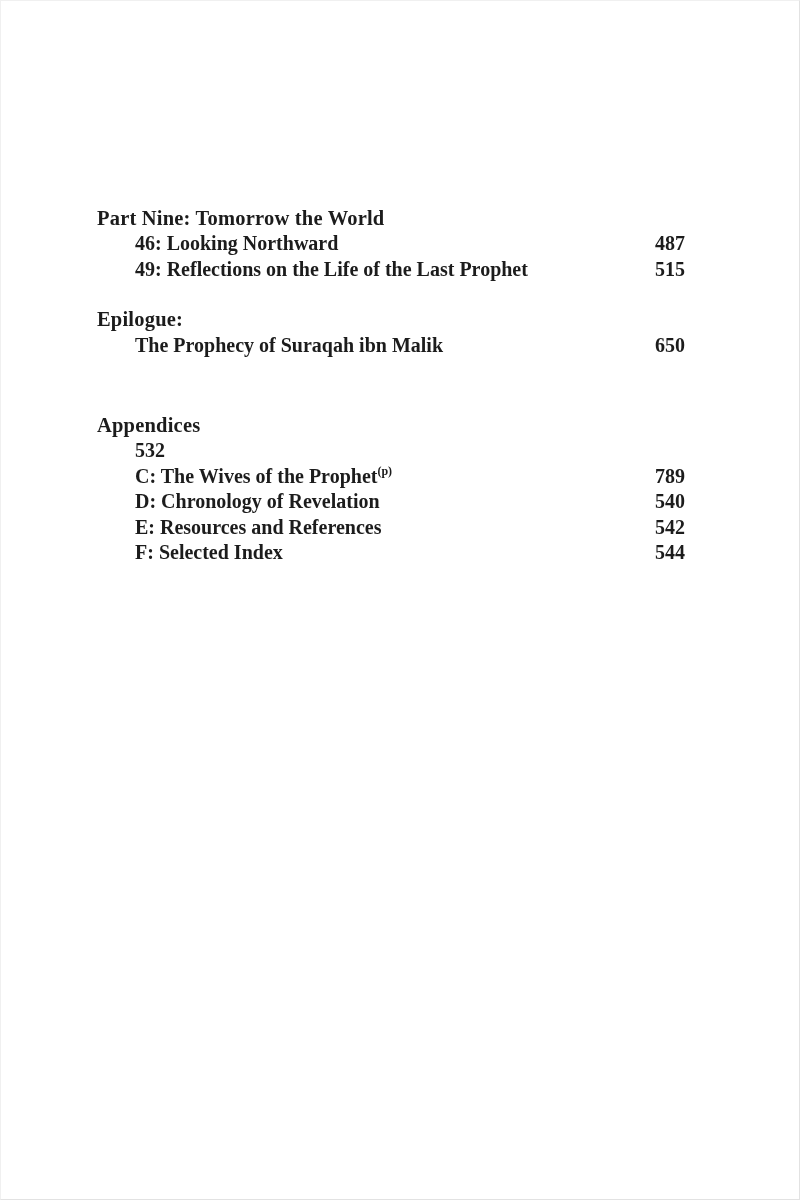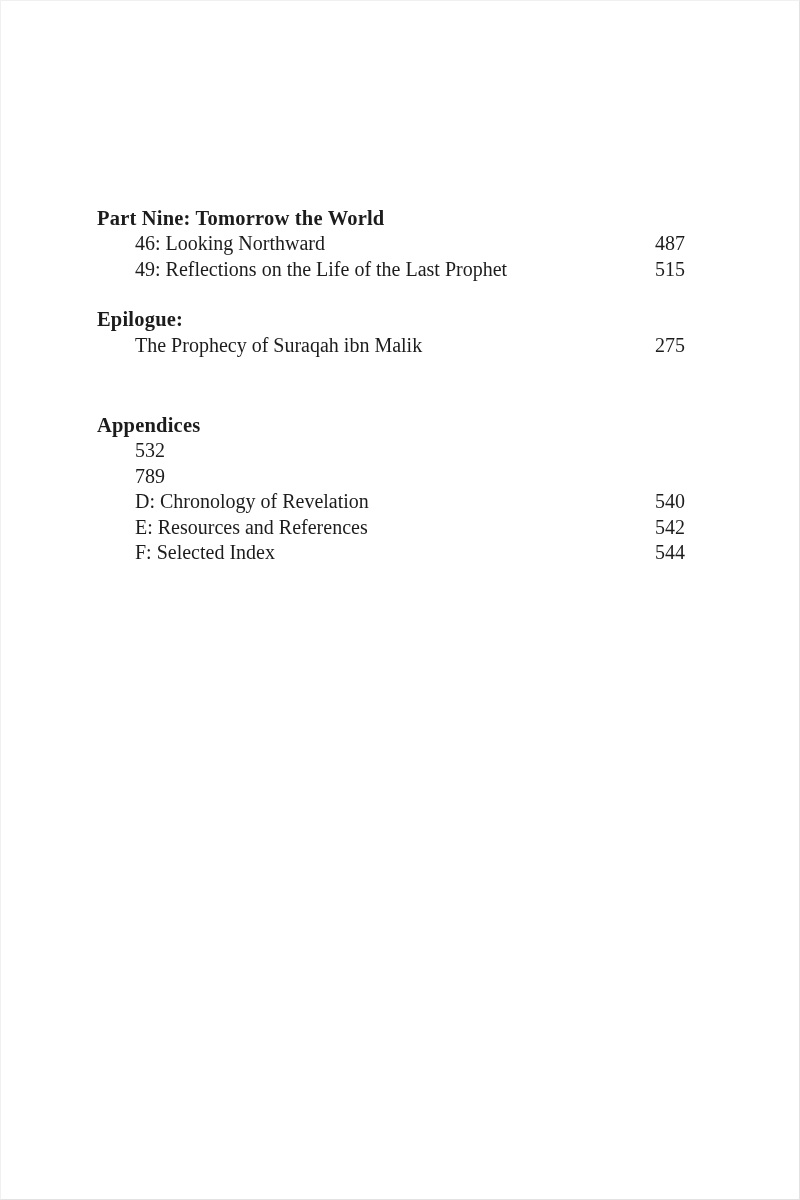--- a/index.html
+++ b/index.html
@@ -34,20 +34,21 @@
     font-weight: bold;
     letter-spacing: 0.2px;
   }
   .entry {
     display: flex;
     justify-content: space-between;
     align-items: baseline;
     padding-left: 38px;
     font-size: 20px;
     line-height: 25.4px;
+    font-weight: bold;
   }
   .entry .label {
     white-space: nowrap;
   }
   .entry .sup {
     font-size: 12px;
     vertical-align: super;
     line-height: 0;
   }
   .entry .pagenum {
@@ -70,30 +71,31 @@
       <div class="entry">
         <span class="label"><span>49: Reflections on the Life of the Last Prophet</span><span class="sup"></span></span>
         <span class="pagenum">515</span>
       </div>
     </section>
 
     <section class="section section-gap-large">
       <h2 class="heading">Epilogue:</h2>
       <div class="entry">
         <span class="label"><span>The Prophecy of Suraqah ibn Malik</span><span class="sup"></span></span>
-        <span class="pagenum">275</span>
+        <span class="pagenum">650</span>
       </div>
     </section>
 
     <section class="section">
       <h2 class="heading">Appendices</h2>
       <div class="entry">
         <span class="pagenum">532</span>
       </div>
       <div class="entry">
+        <span class="label"><span>C: The Wives of the Prophet</span><span class="sup">(p)</span></span>
         <span class="pagenum">789</span>
       </div>
       <div class="entry">
         <span class="label"><span>D: Chronology of Revelation</span><span class="sup"></span></span>
         <span class="pagenum">540</span>
       </div>
       <div class="entry">
         <span class="label"><span>E: Resources and References</span><span class="sup"></span></span>
         <span class="pagenum">542</span>
       </div>

